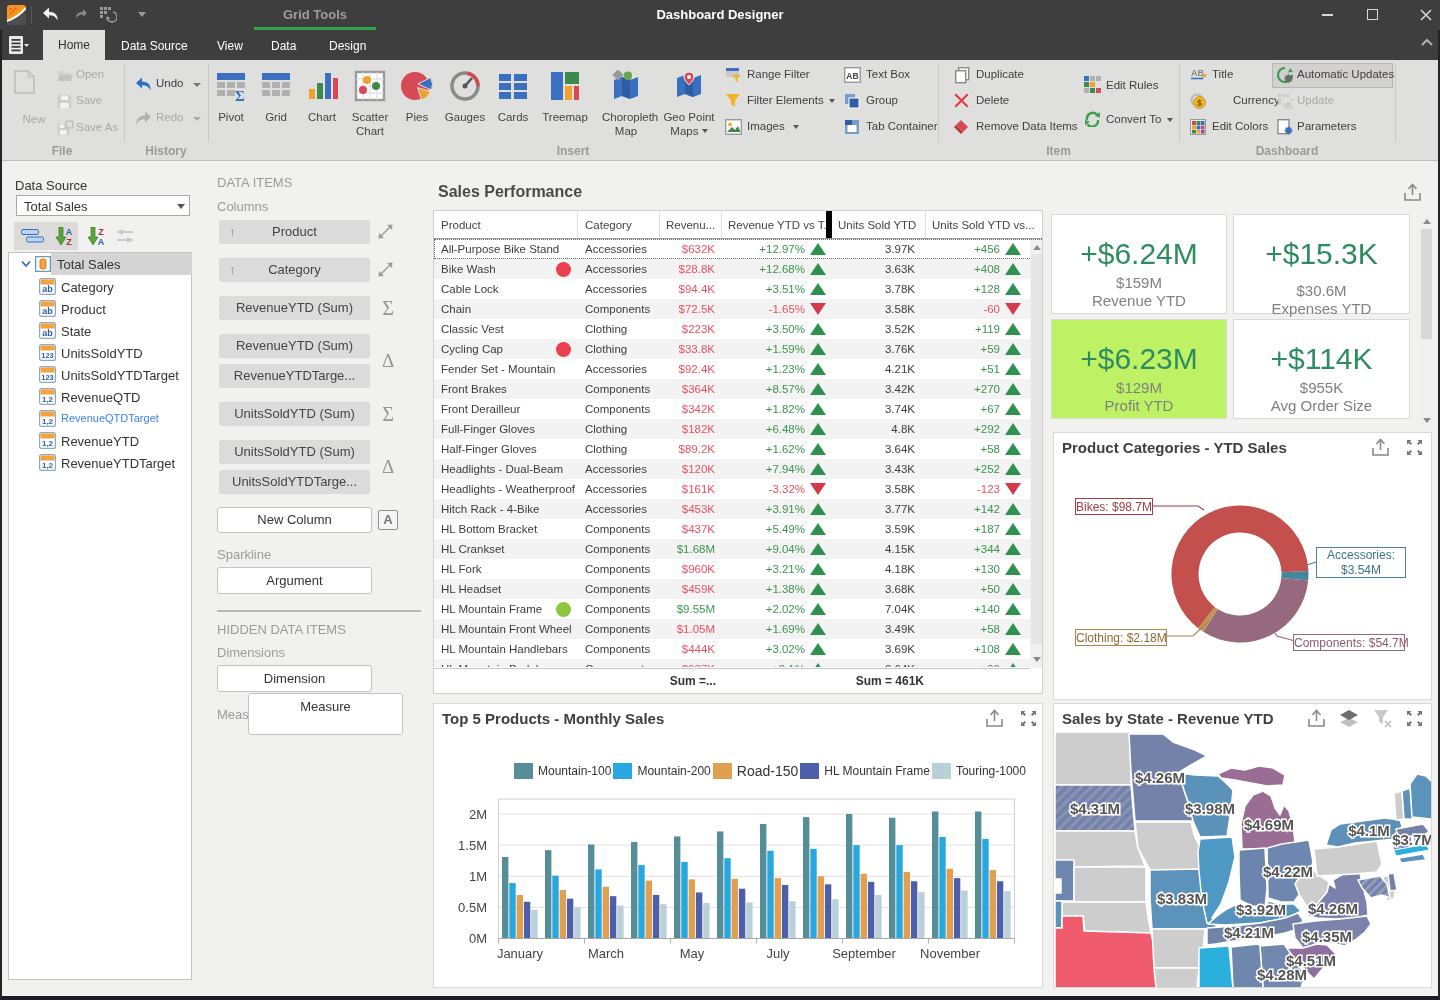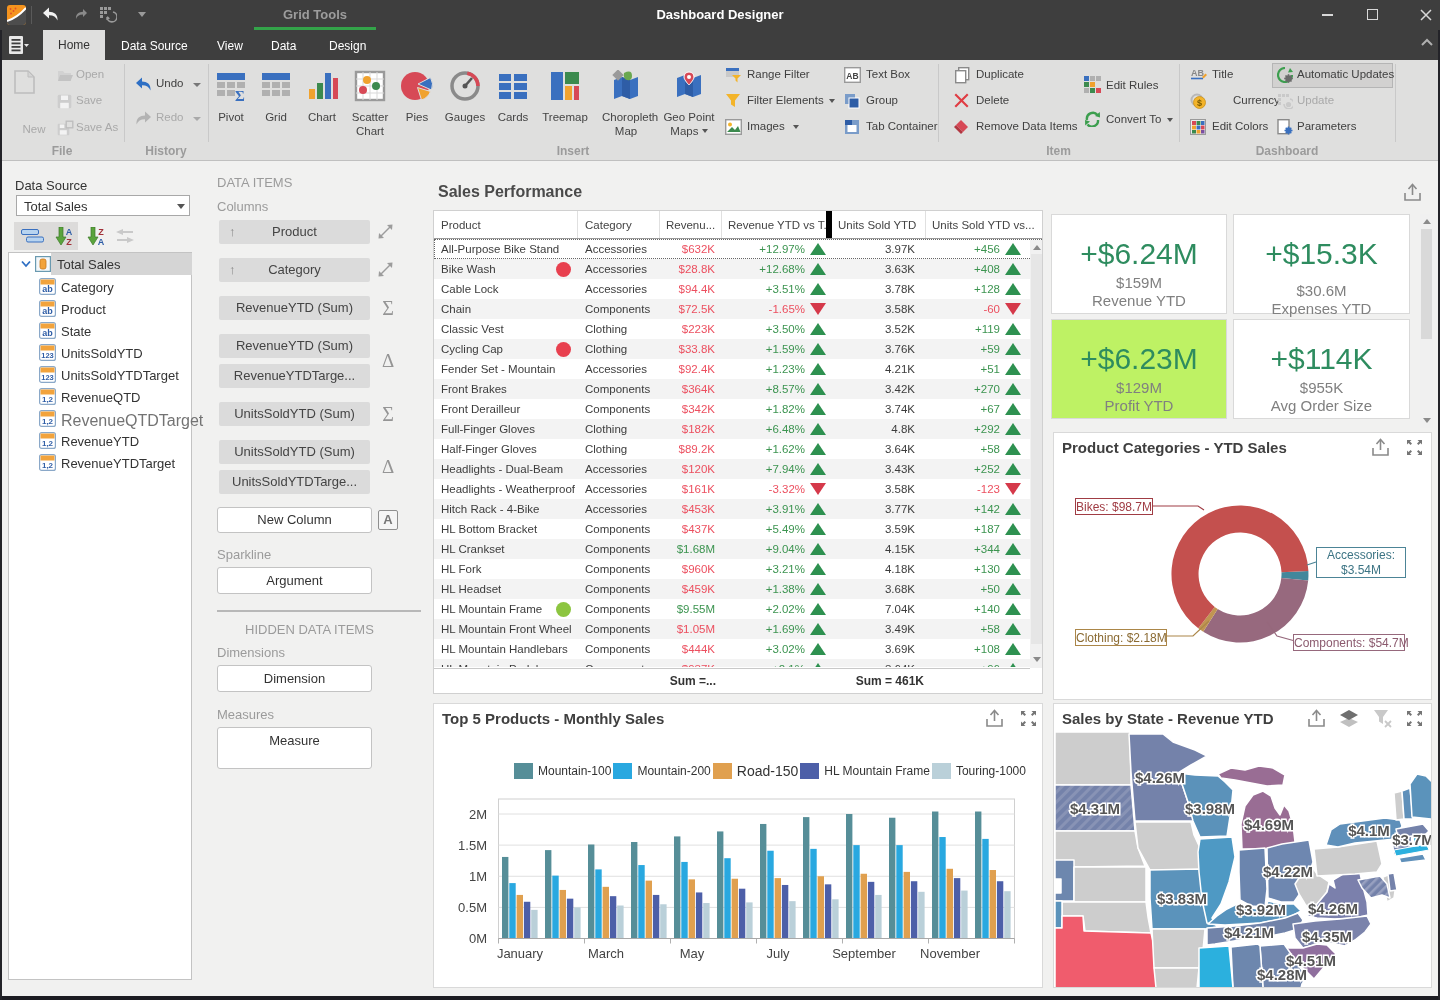--- a/index.html
+++ b/index.html
@@ -111,21 +111,21 @@
   <div class="glabel" style="left:0;width:124px;top:84px;">File</div>
   <div class="glabel" style="left:124px;width:84px;top:84px;">History</div>
   <div class="glabel" style="left:208px;width:730px;top:84px;">Insert</div>
   <div class="glabel" style="left:938px;width:241px;top:84px;">Item</div>
   <div class="glabel" style="left:1179px;width:216px;top:84px;">Dashboard</div>
 
   <svg class="abs" style="left:14px;top:10px" width="21" height="24" viewBox="0 0 21 24">
       <path d="M1 1 L14 1 L20 7 L20 23 L1 23 Z" fill="#dfdfde" stroke="#bdbdbd" stroke-width="1.6"></path>
       <path d="M14 1 L14 7 L20 7 Z" fill="#d4d4d4" stroke="#bdbdbd" stroke-width="1"></path>
     </svg>
-  <div class="biglabel disabled" style="left:0px;top:62px;width:48px;padding-left:20px;">New</div>
+  <div class="biglabel disabled" style="left:0px;top:52px;width:48px;padding-left:20px;">New</div>
   <svg class="abs" style="left:57px;top:8px" width="17" height="14" viewBox="0 0 17 14">
       <path d="M1 3 L6 3 L7.5 5 L14 5 L14 13 L1 13 Z" fill="#d2d2d2"></path>
       <path d="M3 7 L16 7 L13.5 13 L1 13 Z" fill="#c3c3c3"></path>
     </svg>
   <div class="smallrow disabled" style="left:76px;top:8px;">Open</div>
   <svg class="abs" style="left:57px;top:34px" width="15" height="15" viewBox="0 0 15 15">
       <rect x="0.7" y="0.7" width="13.6" height="13.6" rx="1.5" fill="#cdcdcd"></rect>
       <rect x="4" y="1.5" width="7" height="4.5" fill="#f3f3f3"></rect>
       <rect x="3.2" y="8.8" width="8.6" height="5.5" fill="#f3f3f3"></rect>
     </svg>
@@ -452,21 +452,21 @@
         <rect x="0.6" y="0.6" width="15.8" height="15.8" rx="2" fill="#fff" stroke="#8aa8c8" stroke-width="1.2"></rect>
         <rect x="1.5" y="1.5" width="14" height="5" fill="#f2a33c"></rect>
         <text x="8.5" y="13.5" font-size="8" font-weight="bold" fill="#2e5da6" text-anchor="middle" font-family="Liberation Sans">1,2</text>
       </svg>
     <div class="abs" style="left:52px;top:137px;font-size:13px;color:#333;text-align:right;">RevenueQTD</div>
     <svg class="abs" style="left:30px;top:157px" width="17" height="17" viewBox="0 0 17 17">
         <rect x="0.6" y="0.6" width="15.8" height="15.8" rx="2" fill="#fff" stroke="#8aa8c8" stroke-width="1.2"></rect>
         <rect x="1.5" y="1.5" width="14" height="5" fill="#f2a33c"></rect>
         <text x="8.5" y="13.5" font-size="8" font-weight="bold" fill="#2e5da6" text-anchor="middle" font-family="Liberation Sans">1,2</text>
       </svg>
-    <div class="abs" style="left:52px;top:159px;font-size:16px;color:#737373;">RevenueQTDTarget</div>
+    <div class="abs" style="left:52px;top:159px;font-size:11px;color:#3b82f6;">RevenueQTDTarget</div>
     <svg class="abs" style="left:30px;top:179px" width="17" height="17" viewBox="0 0 17 17">
         <rect x="0.6" y="0.6" width="15.8" height="15.8" rx="2" fill="#fff" stroke="#8aa8c8" stroke-width="1.2"></rect>
         <rect x="1.5" y="1.5" width="14" height="5" fill="#f2a33c"></rect>
         <text x="8.5" y="13.5" font-size="8" font-weight="bold" fill="#2e5da6" text-anchor="middle" font-family="Liberation Sans">1,2</text>
       </svg>
     <div class="abs" style="left:52px;top:181px;font-size:13px;color:#333;">RevenueYTD</div>
     <svg class="abs" style="left:30px;top:201px" width="17" height="17" viewBox="0 0 17 17">
         <rect x="0.6" y="0.6" width="15.8" height="15.8" rx="2" fill="#fff" stroke="#8aa8c8" stroke-width="1.2"></rect>
         <rect x="1.5" y="1.5" width="14" height="5" fill="#f2a33c"></rect>
         <text x="8.5" y="13.5" font-size="8" font-weight="bold" fill="#2e5da6" text-anchor="middle" font-family="Liberation Sans">1,2</text>
@@ -499,25 +499,25 @@
       <path d="M0.5 14.5 L6 14 L1 9 Z" fill="#9c9c9c"></path>
     </svg>
   <div class="abs" style="left:378px;top:296px;width:20px;height:24px;font-size:20px;color:#959595;text-align:center;line-height:24px;font-family:'Liberation Serif',serif;">Σ</div>
   <div class="abs" style="left:378px;top:349px;width:20px;height:24px;font-size:19px;color:#959595;text-align:center;line-height:24px;font-family:'Liberation Serif',serif;">Δ</div>
   <div class="abs" style="left:378px;top:402px;width:20px;height:24px;font-size:20px;color:#959595;text-align:center;line-height:24px;font-family:'Liberation Serif',serif;">Σ</div>
   <div class="abs" style="left:378px;top:455px;width:20px;height:24px;font-size:19px;color:#959595;text-align:center;line-height:24px;font-family:'Liberation Serif',serif;">Δ</div>
   <div class="abs" style="left:378px;top:510px;width:20px;height:20px;background:#f5f5f5;border:1.5px solid #8f8f8f;border-radius:2px;color:#777;font-weight:bold;font-size:13px;text-align:center;line-height:17px;">A</div>
   <div class="plabel" style="top:547px;">Sparkline</div>
   <div class="wbtn" style="top:567px;height:27px;line-height:25px;">Argument</div>
   <div class="abs" style="left:217px;top:610px;width:204px;height:2px;background:#b8b8b8;"></div>
-  <div class="plabel" style="top:622px;margin-left:28px;">HIDDEN DATA ITEMS</div>
+  <div class="plabel" style="top:622px;">HIDDEN DATA ITEMS</div>
   <div class="plabel" style="top:645px;">Dimensions</div>
   <div class="wbtn" style="top:665px;height:27px;line-height:25px;">Dimension</div>
   <div class="plabel" style="top:707px;">Measures</div>
-  <div class="wbtn" style="top:727px;height:42px;line-height:25px;">Measure</div>
+  <div class="wbtn" style="top:693px;height:42px;line-height:25px;margin-left:31px;">Measure</div>
 </div>
 
 <div id="dash">
   <div class="abs" style="left:438px;top:183px;font-weight:bold;font-size:16px;color:#4a4a4a;">Sales Performance</div>
   <svg class="abs" style="left:1403px;top:183px" width="19" height="19" viewBox="0 0 19 19">
       <path d="M2 10 L2 17 L17 17 L17 10" stroke="#8a8a8a" stroke-width="1.6" fill="none"></path>
       <line x1="9.5" y1="2" x2="9.5" y2="12" stroke="#8a8a8a" stroke-width="1.6"></line>
       <path d="M5.5 6 L9.5 1.5 L13.5 6" stroke="#8a8a8a" stroke-width="1.6" fill="none"></path>
     </svg>
   <div id="grid" class="abs" style="left:433px;top:210px;width:610px;height:484px;background:#fff;border:1px solid #d0d0d0;overflow:hidden;">

